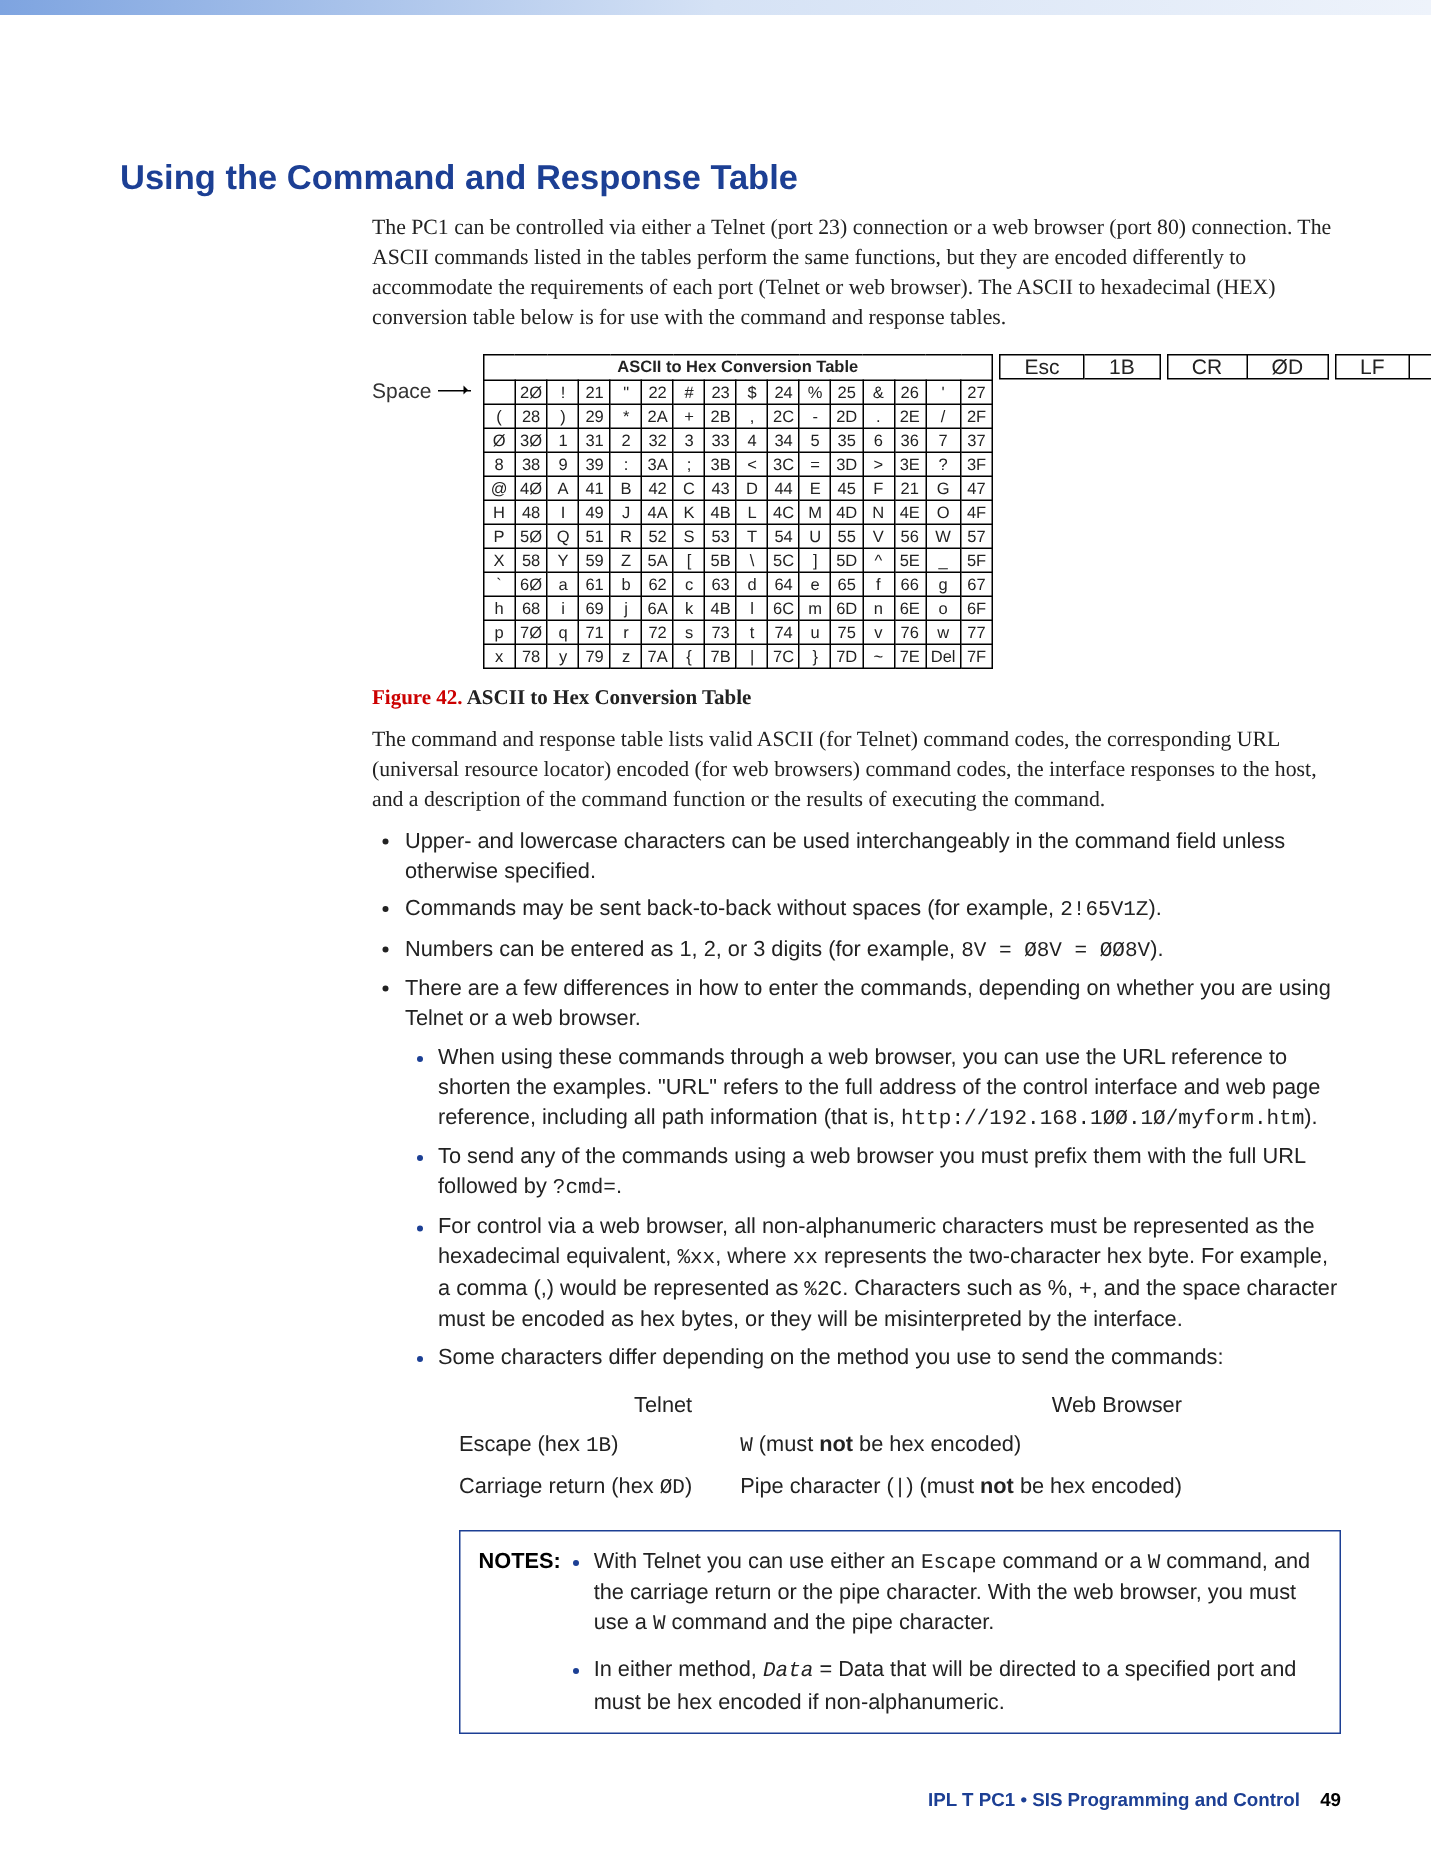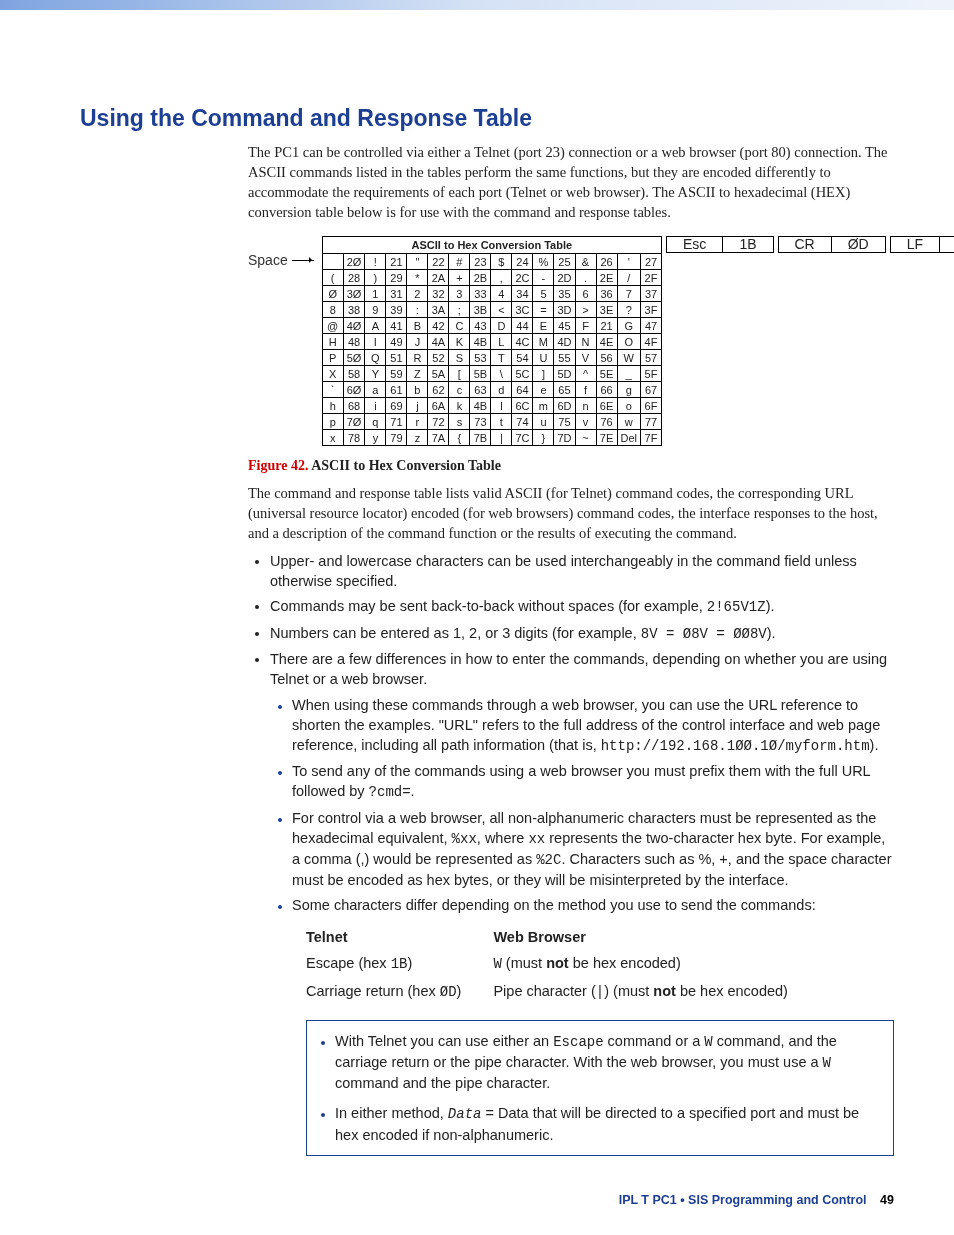--- a/index.html
+++ b/index.html
@@ -37,21 +37,21 @@
   table.hex .title{font-weight:700;text-align:center;height:16px;}
   .extras{display:flex;gap:0;margin-left:4px;}
   .extras .pair{display:flex;}
   .extras .pair span{border:1px solid #000;font-size:14px;padding:0 16px;height:15px;line-height:15px;min-width:16px;text-align:center;}
   .extras .pair span+span{border-left:none;}
   .extras .pair+.pair{margin-left:4px;}
 
   
   .cmp{margin:10px 0 14px 36px;}
   .cmp table{border-collapse:collapse;font-size:14.5px;}
-  .cmp th{text-align:left;font-weight:700;padding:2px 32px 4px 0;}
+  .cmp th{text-align:right;font-weight:400;padding:2px 32px 4px 0;}
   .cmp td{padding:2px 32px 4px 0;vertical-align:top;}
 
   
   .notes{border:1.5px solid var(--accent);padding:10px 12px 10px 12px;margin:8px 0 0 36px;font-size:14.5px;line-height:1.38;display:flex;gap:6px;}
   .notes .label{font-weight:700;color:#000;white-space:nowrap;}
   .notes ul{margin:0;padding-left:16px;}
   .notes ul li{margin:0 0 10px 0;}
   .notes ul li:last-child{margin-bottom:0;}
 
   .footer{position:absolute;bottom:28px;right:60px;font-size:12.5px;}
@@ -367,20 +367,21 @@
               <tr>
                 <td><span>Carriage return (hex </span><code class="mono">ØD</code><span>)</span></td>
                 <td><span>Pipe character (</span><code class="mono">|</code><span>) (must </span><span class="bold">not</span><span> be hex encoded)</span></td>
               </tr>
             </tbody>
               </table>
           </div>
 
           
           <div class="notes">
+            <div class="label">NOTES:</div>
             <ul>
               <li>
                 <span>With Telnet you can use either an </span><code class="mono">Escape</code><span> command or a </span><code class="mono">W</code><span> command, and the carriage return or the pipe character. With the web browser, you must use a </span><code class="mono">W</code><span> command and the pipe character.</span>
               </li>
               <li>
                 <span>In either method, </span><code class="mono" style="font-style:italic">Data</code><span> = Data that will be directed to a specified port and must be hex encoded if non-alphanumeric.</span>
               </li>
             </ul>
           </div>
 

